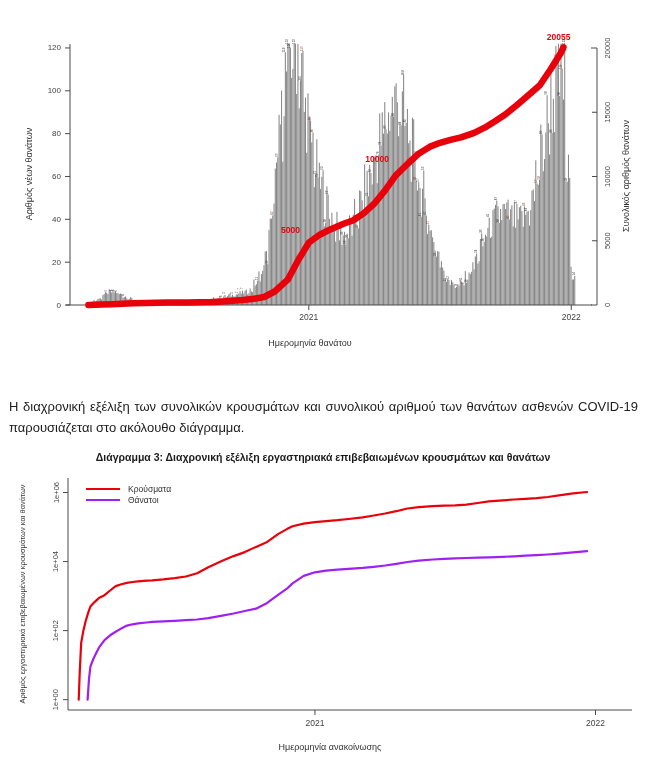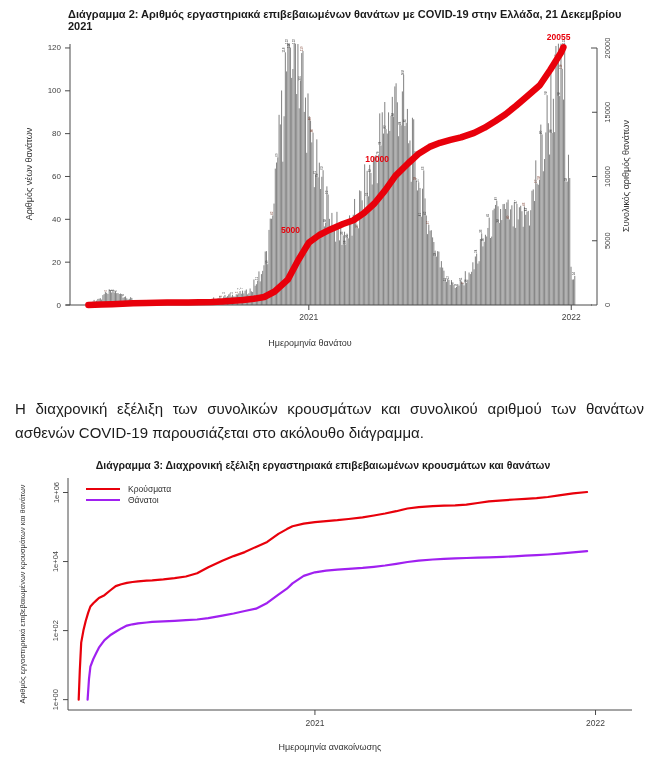--- a/index.html
+++ b/index.html
@@ -2,24 +2,24 @@
 <html><head>
 <meta charset="utf-8">
 <style>
   html,body{margin:0;padding:0;background:#fff;}
   .page{position:relative;width:646px;height:762px;background:#ffffff;
         font-family:"Liberation Sans",sans-serif;overflow:hidden;}
   .chart-title-2{position:absolute;left:68px;top:8px;width:574px;
         font-size:11px;font-weight:bold;color:#1a1a1a;}
   .note-text{position:absolute;left:9px;top:371px;width:632px;
         font-size:13px;color:#1c1c1c;}
-  .body-paragraph{position:absolute;left:15px;top:397px;width:629px;
-        font-size:15px;line-height:1.6;color:#1c1c1c;text-align:justify;}
+  .body-paragraph{position:absolute;left:9px;top:397px;width:629px;
+        font-size:13px;line-height:1.6;color:#1c1c1c;text-align:justify;}
   .chart-title-3{position:absolute;left:0;top:451px;width:100%;text-align:center;
-        font-size:10.5px;font-weight:bold;color:#1a1a1a;margin-top:8px;}
+        font-size:10.5px;font-weight:bold;color:#1a1a1a;}
   svg.canvas{position:absolute;left:0;top:0;}
   svg text{font-family:"Liberation Sans",sans-serif;}
 </style>
 </head>
 <body>
 
 <div class="page">
   <svg id="canvas" class="canvas" width="646" height="762" viewBox="0 0 646 762">
       <g>
         <g>
@@ -562,16 +562,15 @@
           <polyline points="87.6,699.6 89.0,678.9 90.4,666.7 93.3,659.0 96.1,653.3 98.9,647.7 104.5,640.1 110.1,635.3 115.7,631.7 121.3,628.4 126.9,625.6 132.5,624.3 138.1,623.3 146.6,622.5 152.2,621.9 163.4,621.3 174.6,620.8 185.9,620.2 197.1,619.5 208.3,618.2 222.3,615.7 233.6,613.5 244.8,611.0 256.0,608.7 267.2,602.9 278.4,594.6 286.9,588.7 292.5,583.4 303.7,575.9 314.9,572.3 326.1,570.7 337.4,569.7 348.6,568.8 362.6,567.9 373.9,566.8 385.1,565.5 396.3,563.8 407.5,562.0 418.7,560.6 432.8,559.5 444.0,558.8 455.2,558.3 466.4,558.0 477.7,557.7 488.9,557.3 502.9,556.8 514.1,556.3 525.4,555.7 536.6,555.1 547.8,554.5 559.0,553.7 573.1,552.4 587.1,551.1" fill="none" stroke="#a020f0" stroke-width="2.2" stroke-linejoin="round" stroke-linecap="round"></polyline>
         </g>
         <g>
           <line x1="86" y1="489" x2="120" y2="489" stroke="#e8000b" stroke-width="2.2"></line>
           <text x="128" y="489" font-size="8.5" fill="#2e2e2e" text-anchor="start" dominant-baseline="central">Κρούσματα</text>
           <line x1="86" y1="500" x2="120" y2="500" stroke="#a020f0" stroke-width="2.2"></line>
           <text x="128" y="500" font-size="8.5" fill="#2e2e2e" text-anchor="start" dominant-baseline="central">Θάνατοι</text>
         </g>
       </g>
     </svg>
-  <div class="chart-title-2">Διάγραμμα 2: Αριθμός εργαστηριακά επιβεβαιωμένων θανάτων με COVID-19 στην Ελλάδα, 21 Δεκεμβρίου 2021</div>
   <div class="body-paragraph">Η διαχρονική εξέλιξη των συνολικών κρουσμάτων και συνολικού αριθμού των θανάτων ασθενών COVID-19 παρουσιάζεται στο ακόλουθο διάγραμμα.</div>
   <div class="chart-title-3">Διάγραμμα 3: Διαχρονική εξέλιξη εργαστηριακά επιβεβαιωμένων κρουσμάτων και θανάτων</div>
 </div>
 
 </body></html>

